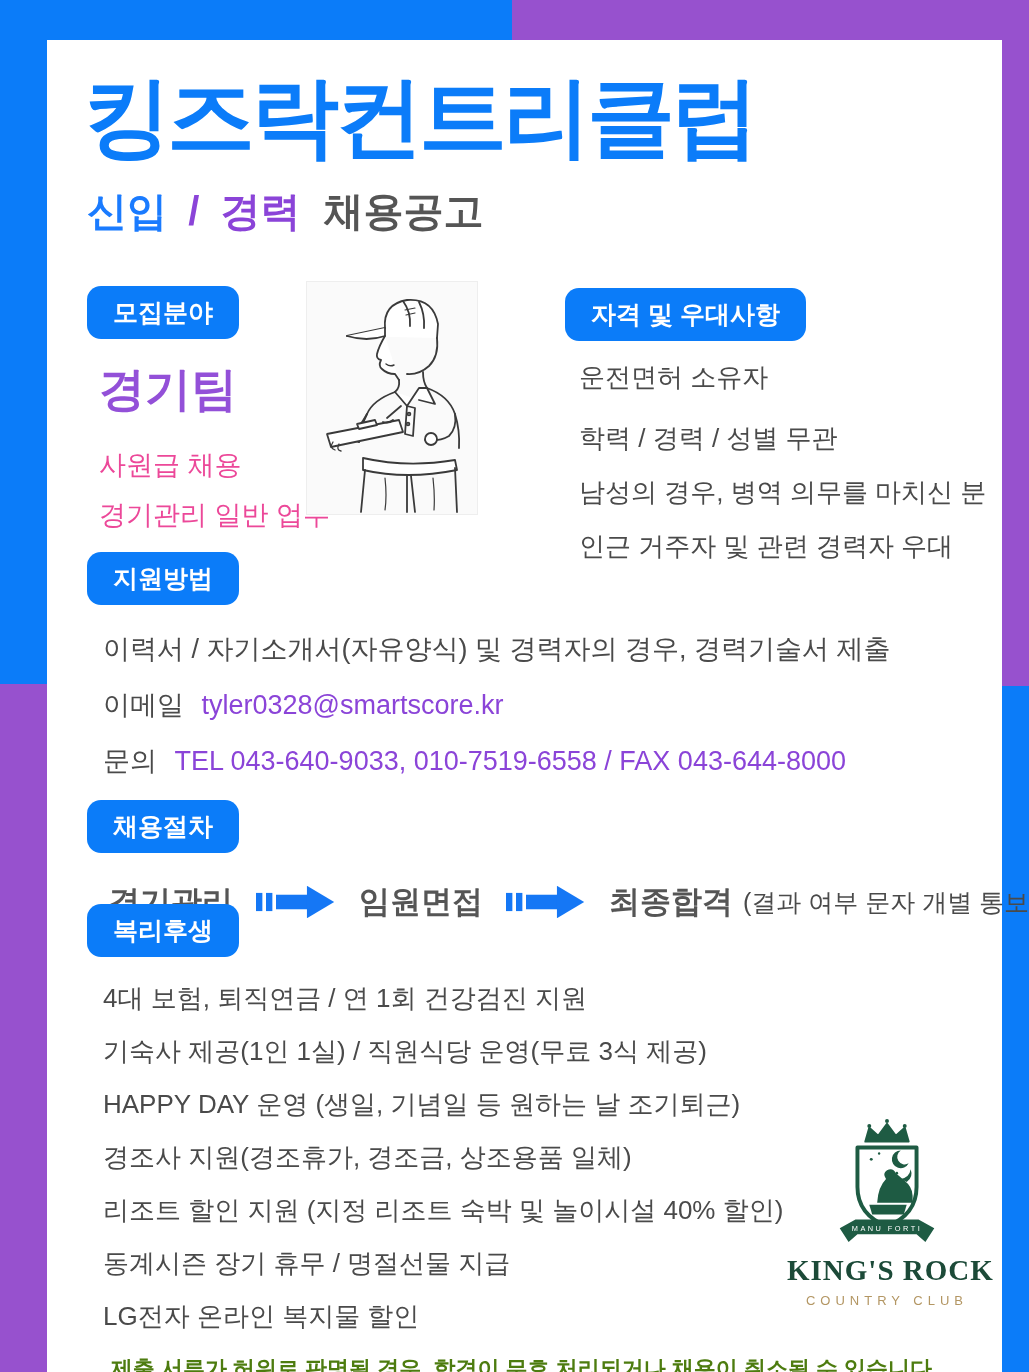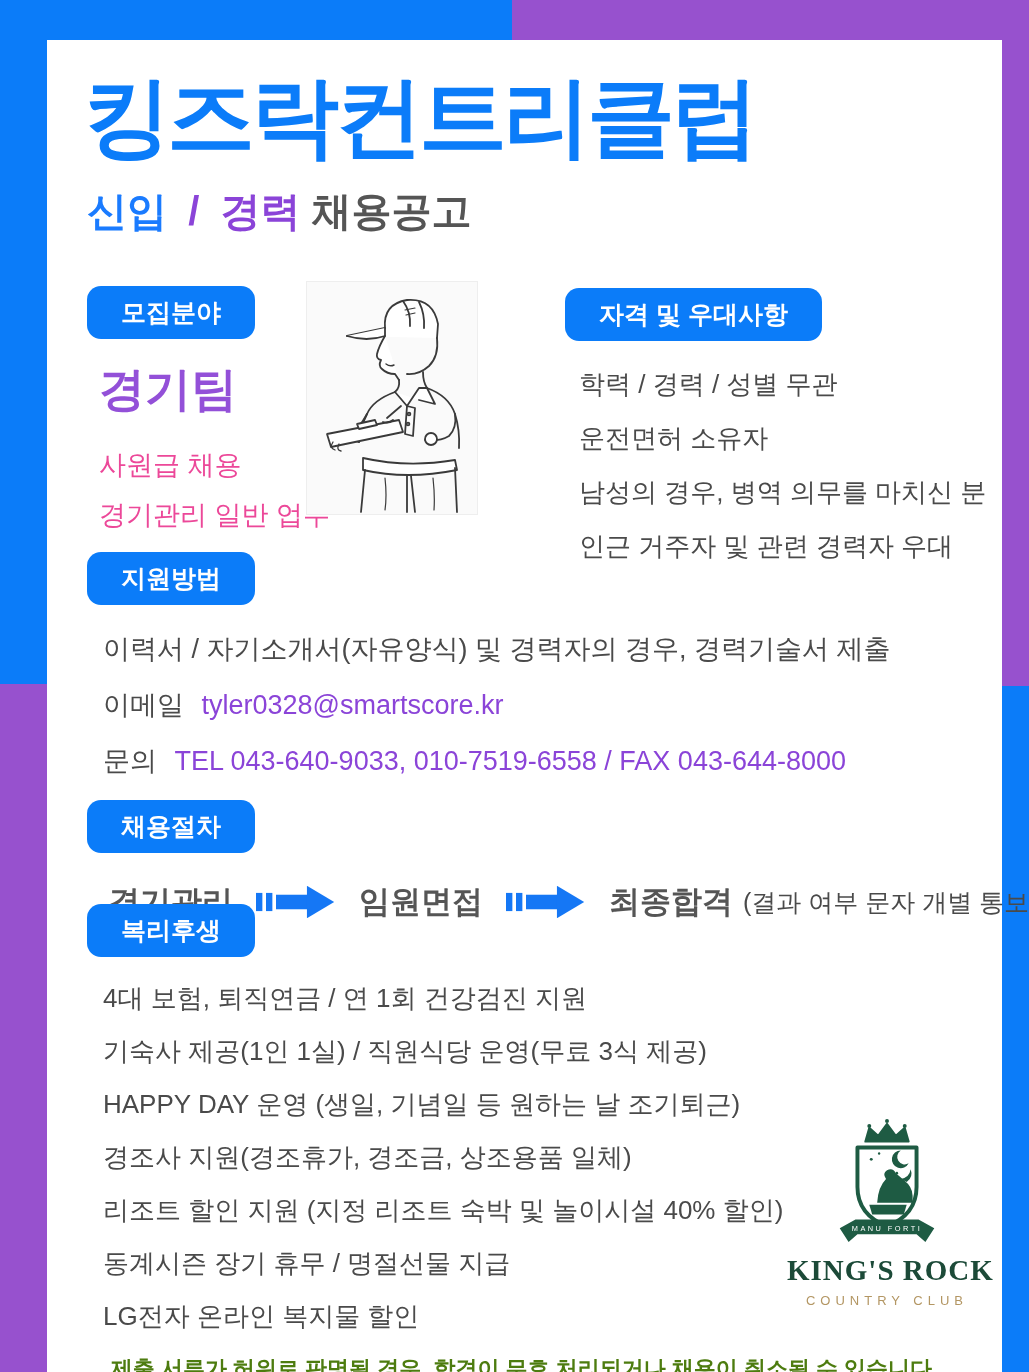--- a/index.html
+++ b/index.html
@@ -20,26 +20,26 @@
     background:linear-gradient(to bottom,#9751ce 0 686px,#0b7cf9 686px 100%);}
   
   .card{position:absolute;left:47px;top:40px;width:955px;height:1360px;background:#ffffff;}
   .page-title{
     position:absolute;left:36px;top:18px;margin:0;
     font-size:88px;font-weight:800;letter-spacing:-4px;color:#0b7cf9;white-space:nowrap;
   }
   .subtitle{position:absolute;left:40px;top:144px;font-size:40px;font-weight:700;color:#555;white-space:nowrap;}
   .subtitle .t-new{color:#1a7bff;}
   .subtitle .t-slash{color:#8b44d8;margin:0 10px;}
-  .subtitle .t-exp{color:#8b44d8;margin-right:0;}
+  .subtitle .t-exp{color:#8b44d8;margin-right:12px;}
   
   .badge{
     display:inline-block;background:#0b7cf9;color:#fff;
     font-size:25px;font-weight:700;line-height:1;
-    padding:14px 34px;border-radius:14px;white-space:nowrap;
+    padding:14px 26px;border-radius:14px;white-space:nowrap;
   }
   .sec{position:absolute;}
   
   .sec-recruit{left:40px;top:246px;width:260px;}
   .team-name{margin:20px 0 0 12px;font-size:46px;font-weight:700;color:#9350d8;}
   .recruit-line{margin:14px 0 0 12px;font-size:27px;color:#ec4899;white-space:nowrap;}
   .recruit-line.first{margin-top:26px;}
   
   .illus{position:absolute;left:260px;top:242px;width:170px;height:232px;background:#fafafa;box-shadow:0 0 0 1px #eee;}
   .illus svg{width:100%;height:100%;}
@@ -138,22 +138,22 @@
       <path d="M56 176 Q100 186 148 178 L150 188 Q100 198 56 188 Z" fill="#fff"></path>
 
       <path d="M58 188 L54 230 M100 194 L100 230 M104 194 L108 230 M148 186 L150 230"></path>
       <path d="M78 196 Q80 214 78 228" stroke-width="1.2"></path>
       <path d="M126 196 Q128 214 127 228" stroke-width="1.2"></path>
     </svg>
   </div>
 
   <div class="sec sec-quals">
     <span class="badge">자격 및 우대사항</span>
+    <div class="qual-line">운전면허 소유자</div>
     <div class="qual-line first">학력 / 경력 / 성별 무관</div>
-    <div class="qual-line">운전면허 소유자</div>
     <div class="qual-line">남성의 경우, 병역 의무를 마치신 분</div>
     <div class="qual-line">인근 거주자 및 관련 경력자 우대</div>
   </div>
 
   <div class="sec sec-apply">
     <span class="badge">지원방법</span>
     <div class="apply-line first">이력서 / 자기소개서(자유양식) 및 경력자의 경우, 경력기술서 제출</div>
     <div class="apply-line">
       <span class="lbl">이메일</span>
       <span class="accent">tyler0328@smartscore.kr</span>

